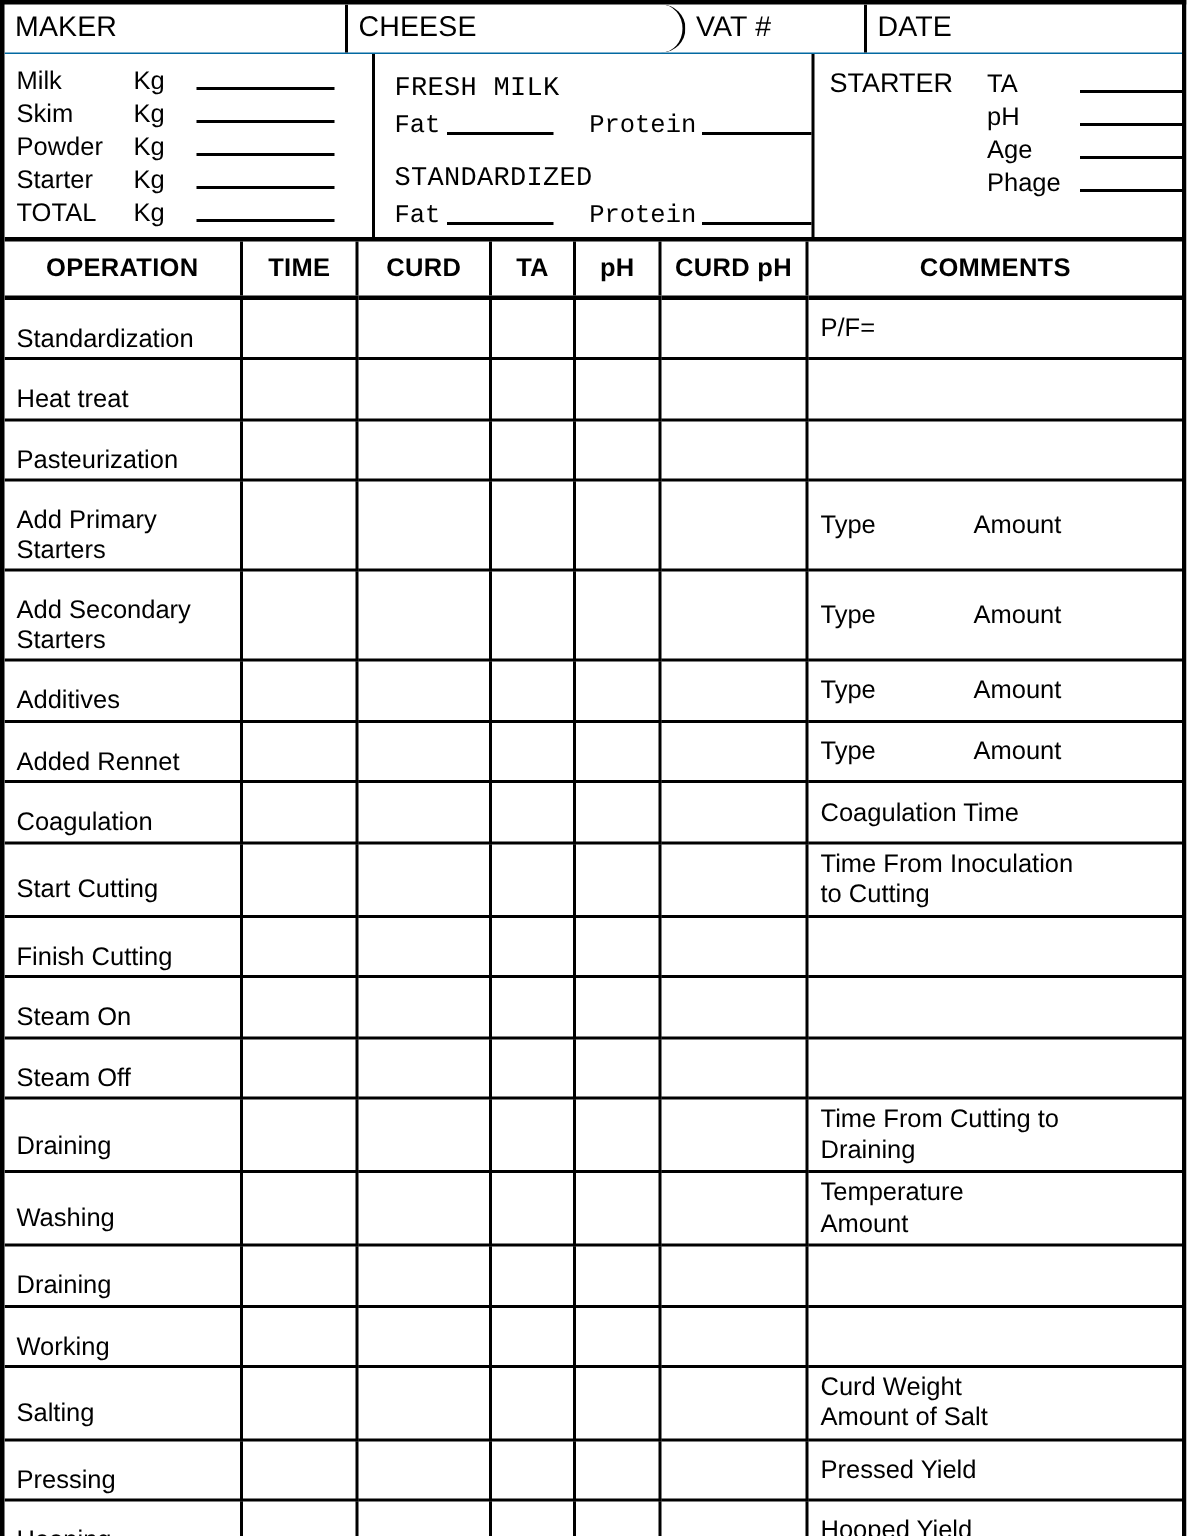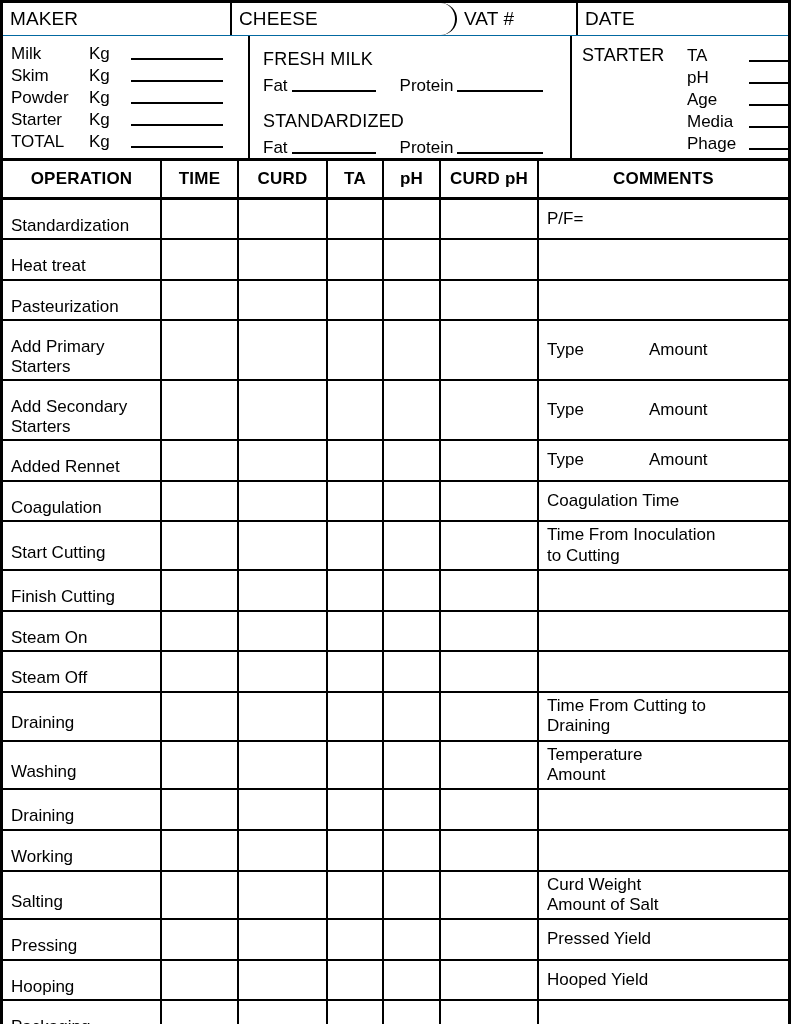--- a/index.html
+++ b/index.html
@@ -45,21 +45,21 @@
   
   .spec-band {
     display: flex;
     height: 125px;
     border-bottom: 3px solid #000;
   }
   .spec-panel { border-right: 2px solid #000; }
   .spec-panel:last-child { border-right: none; }
 
   .panel-milk    { width: 247px; padding: 7px 0 0 8px; }
-  .panel-fat     { width: 322px; padding: 13px 0 4px 13px; }
+  .panel-fat     { width: 293px; padding: 13px 0 4px 13px; font-family: Liberation Mono, monospace; }
   .panel-starter { flex: 1; padding: 9px 0 0 10px; }
 
   
   .milk-row {
     display: flex;
     align-items: center;
     height: 22px;
     font-size: 17px;
   }
   .milk-name { width: 78px; }
@@ -235,24 +235,20 @@
         <div class="starter-row">
           <span class="starter-name">TA</span>
           <span class="starter-blank"></span>
         </div>
         <div class="starter-row">
           <span class="starter-name">pH</span>
           <span class="starter-blank"></span>
         </div>
         <div class="starter-row">
           <span class="starter-name">Age</span>
-          <span class="starter-blank"></span>
-        </div>
-        <div class="starter-row">
-          <span class="starter-name">Media</span>
           <span class="starter-blank"></span>
         </div>
         <div class="starter-row">
           <span class="starter-name">Phage</span>
           <span class="starter-blank"></span>
         </div>
       </div>
     </div>
   </div>
 
@@ -333,34 +329,48 @@
           <td></td>
           <td></td>
           <td class="cell-comment">
             <div class="comment-pair">
               <span class="comment-type">Type</span>
               <span class="comment-amount">Amount</span>
             </div>
           </td>
         </tr>
         <tr class="r-short">
-          <td class="cell-op">Added Rennet</td>
+          <td class="cell-op">Additives</td>
           <td></td>
           <td></td>
           <td></td>
           <td></td>
           <td></td>
           <td class="cell-comment">
             <div class="comment-pair">
               <span class="comment-type">Type</span>
               <span class="comment-amount">Amount</span>
             </div>
           </td>
         </tr>
         <tr class="r-short">
+          <td class="cell-op">Added Rennet</td>
+          <td></td>
+          <td></td>
+          <td></td>
+          <td></td>
+          <td></td>
+          <td class="cell-comment">
+            <div class="comment-pair">
+              <span class="comment-type">Type</span>
+              <span class="comment-amount">Amount</span>
+            </div>
+          </td>
+        </tr>
+        <tr class="r-short">
           <td class="cell-op">Coagulation</td>
           <td></td>
           <td></td>
           <td></td>
           <td></td>
           <td></td>
           <td class="cell-comment">Coagulation Time</td>
         </tr>
         <tr class="r-tall">
           <td class="cell-op">Start Cutting</td>

